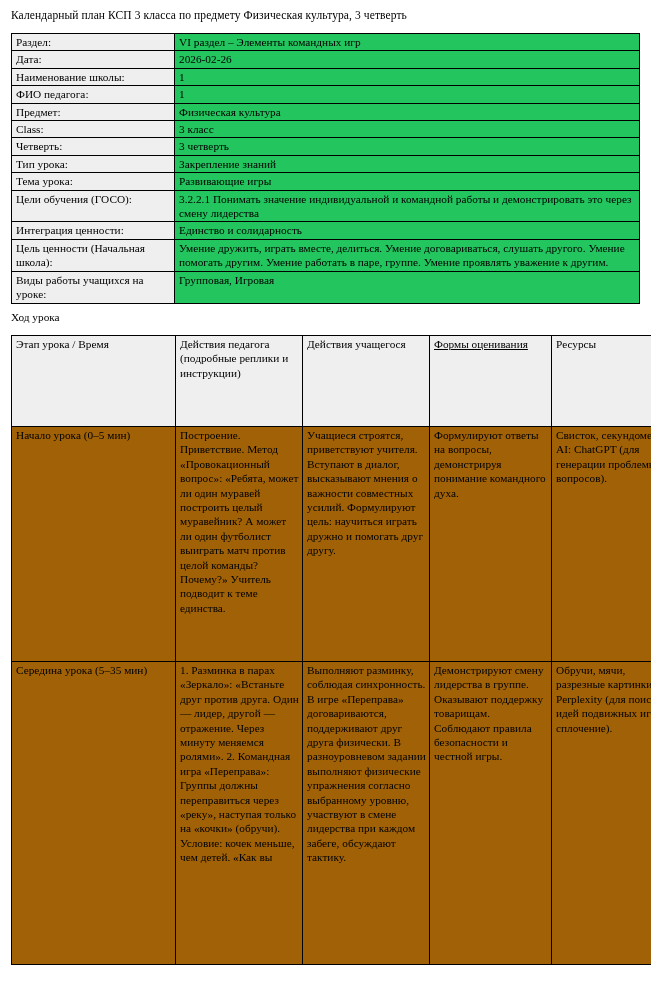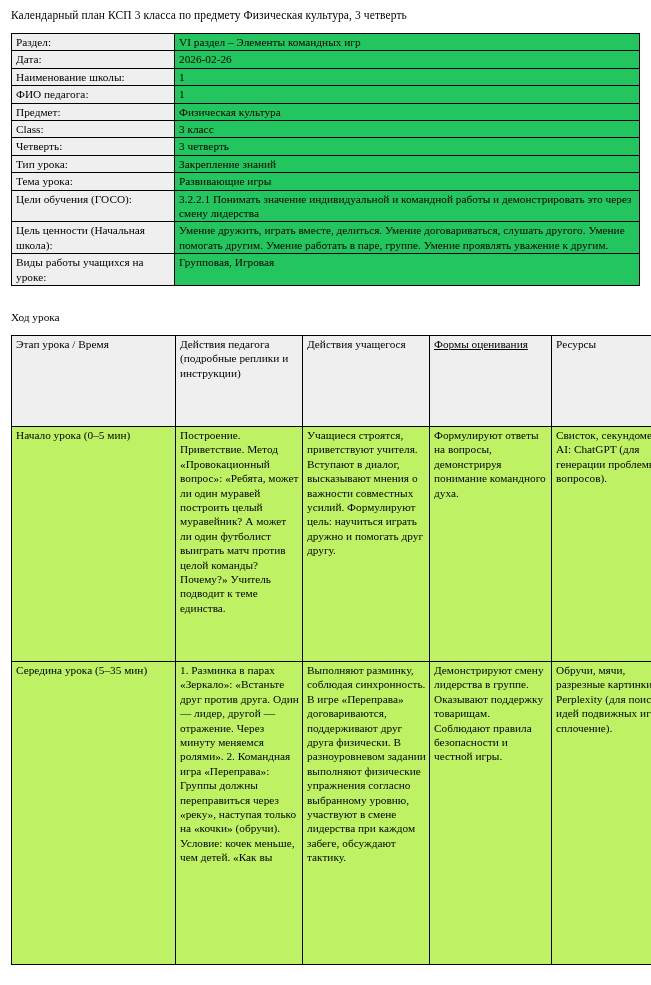--- a/index.html
+++ b/index.html
@@ -81,21 +81,21 @@
     background: #efefef;
     height: 88px;
   }
   .col-stage  { width: 156px; }
   .col-teach  { width: 119px; }
   .col-stud   { width: 119px; }
   .col-assess { width: 114px; text-decoration: underline; }
   .col-res    { width: 117px; }
 
   .lesson-table tbody td {
-    background: #bef264;
+    background: #a16207;
   }
   .row-start td { height: 232px; }
   .row-middle td { height: 300px; }
   .cell-text {
     display: block;
     word-wrap: break-word;
     overflow-wrap: break-word;
     hyphens: none;
   }
 </style>
@@ -142,20 +142,24 @@
       </tr>
       <tr>
         <td class="label">Тема урока:</td>
         <td class="value">Развивающие игры</td>
       </tr>
       <tr>
         <td class="label">Цели обучения (ГОСО):</td>
         <td class="value">3.2.2.1 Понимать значение индивидуальной и командной работы и демонстрировать это через смену лидерства</td>
       </tr>
       <tr>
+        <td class="label">Интеграция ценности:</td>
+        <td class="value">Единство и солидарность</td>
+      </tr>
+      <tr>
         <td class="label">Цель ценности (Начальная школа):</td>
         <td class="value">Умение дружить, играть вместе, делиться. Умение договариваться, слушать другого. Умение помогать другим. Умение работать в паре, группе. Умение проявлять уважение к другим.</td>
       </tr>
       <tr>
         <td class="label">Виды работы учащихся на уроке:</td>
         <td class="value">Групповая, Игровая</td>
       </tr>
     </tbody>
   </table>
 

